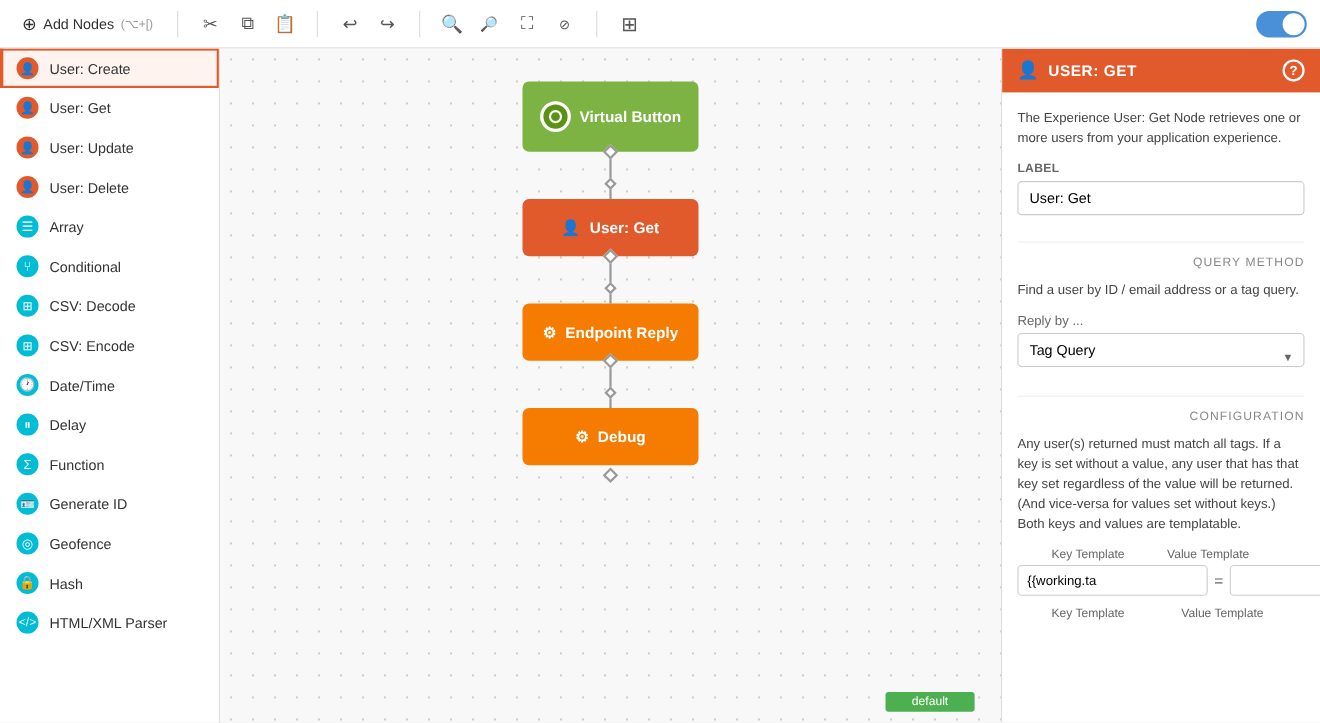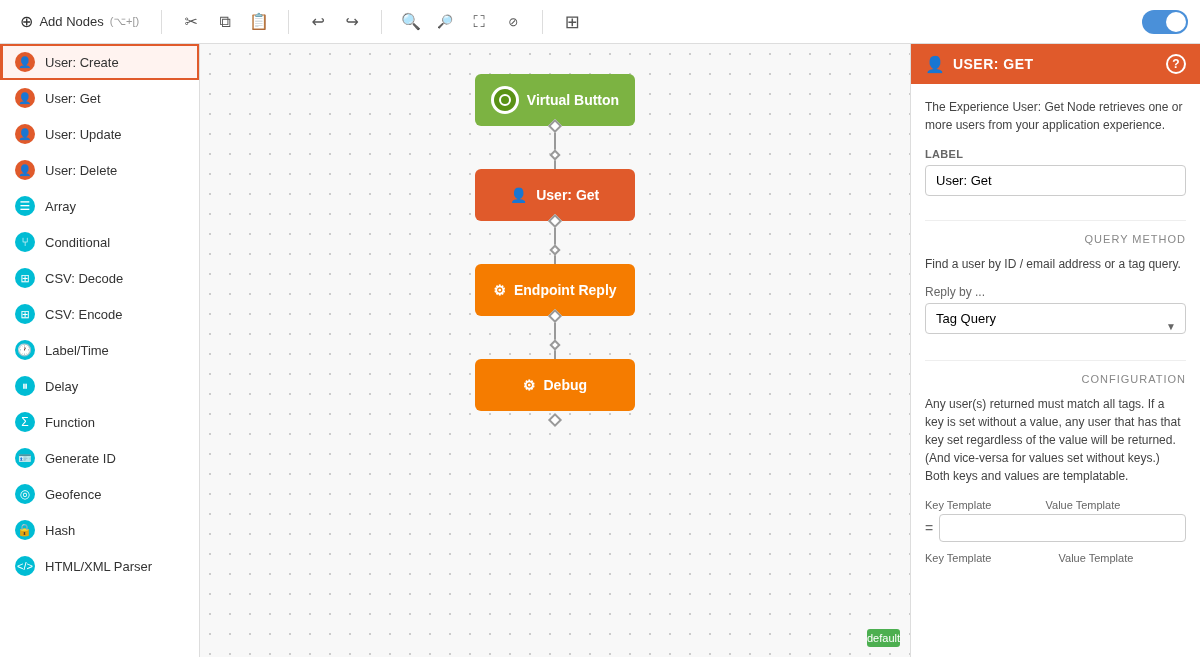--- a/index.html
+++ b/index.html
@@ -76,41 +76,41 @@
     
     .canvas {
       flex: 1;
       background-color: #f8f8f8;
       background-image: radial-gradient(circle, #ccc 1px, transparent 1px);
       background-size: 20px 20px;
       position: relative;
       overflow: hidden;
     }
     .canvas-badge {
-      position: absolute; bottom: 10px; right: 10px;
+      position: absolute; bottom: 10px; right: 24px;
       background: #4caf50; color: #fff; font-size: 11px;
-      padding: 3px 0; border-radius: 3px;
+      padding: 3px 24px; border-radius: 3px;
     }
 
     
     .flow-container {
       position: absolute;
       top: 30px; left: 50%;
       transform: translateX(-50%);
       display: flex; flex-direction: column; align-items: center;
       gap: 0;
     }
     .node {
       border-radius: 6px; color: #fff;
       display: flex; align-items: center; justify-content: center;
       gap: 8px; font-size: 14px; font-weight: 600;
       cursor: pointer; position: relative;
     }
     .node-virtual {
-      width: 160px; height: 52px;
+      width: 160px; height: 64px;
       background: #7cb342;
       border-radius: 6px;
     }
     .node-virtual-inner {
       width: 28px; height: 28px; border-radius: 50%;
       border: 3px solid #fff;
       display: flex; align-items: center; justify-content: center;
       background: #5a9216;
     }
     .node-user-get {
@@ -204,21 +204,21 @@
     .panel-kv-row {
       display: flex; align-items: center; gap: 6px;
       margin-bottom: 10px;
     }
     .panel-kv-input {
       flex: 1; padding: 6px 8px;
       border: 1px solid #ccc; border-radius: 4px;
       font-size: 12px;
     }
     .panel-eq { font-size: 14px; color: #666; flex-shrink: 0; }
-    .kv-labels { display: flex; gap: 6px; margin-bottom: 3px; }
+    .kv-labels { display: flex; gap: 6px; margin-bottom: 3px; margin-left: 31px; }
     .kv-label-item { flex: 1; font-size: 11px; color: #666; }
 
     .help-icon {
       width: 20px; height: 20px; border-radius: 50%;
       border: 2px solid #fff;
       display: flex; align-items: center; justify-content: center;
       font-size: 12px; font-weight: 700; cursor: pointer;
       margin-left: auto;
     }
 
@@ -316,21 +316,21 @@
     <div class="sidebar-item">
       <div class="sidebar-icon icon-teal" style="font-size:11px;">⊞</div>
       <span>CSV: Decode</span>
     </div>
     <div class="sidebar-item">
       <div class="sidebar-icon icon-teal" style="font-size:11px;">⊞</div>
       <span>CSV: Encode</span>
     </div>
     <div class="sidebar-item">
       <div class="sidebar-icon icon-teal" style="font-size:12px;">🕐</div>
-      <span>Label/Time</span>
+      <span>Date/Time</span>
     </div>
     <div class="sidebar-item">
       <div class="sidebar-icon icon-teal" style="font-size:12px;">⏸</div>
       <span>Delay</span>
     </div>
     <div class="sidebar-item">
       <div class="sidebar-icon icon-teal" style="font-size:12px;">Σ</div>
       <span>Function</span>
     </div>
     <div class="sidebar-item">
@@ -440,20 +440,21 @@
 
       <p class="panel-config-text">Any user(s) returned must match all tags. If a key is set without a value, any user that has that key set regardless of the value will be returned. (And vice-versa for values set without keys.) Both keys and values are templatable.</p>
 
       
       <div class="kv-labels">
         <span class="kv-label-item">Key Template</span>
         <span class="kv-label-item">Value Template</span>
         <span style="width:20px;"></span>
       </div>
       <div class="panel-kv-row">
+        <input class="panel-kv-input" type="text" value="{{working.ta" style="">
         <span class="panel-eq">=</span>
         <input class="panel-kv-input" type="text" value="" style="">
 
       </div>
 
       
       <div class="kv-labels">
         <span class="kv-label-item">Key Template</span>
         <span class="kv-label-item">Value Template</span>
       </div>

